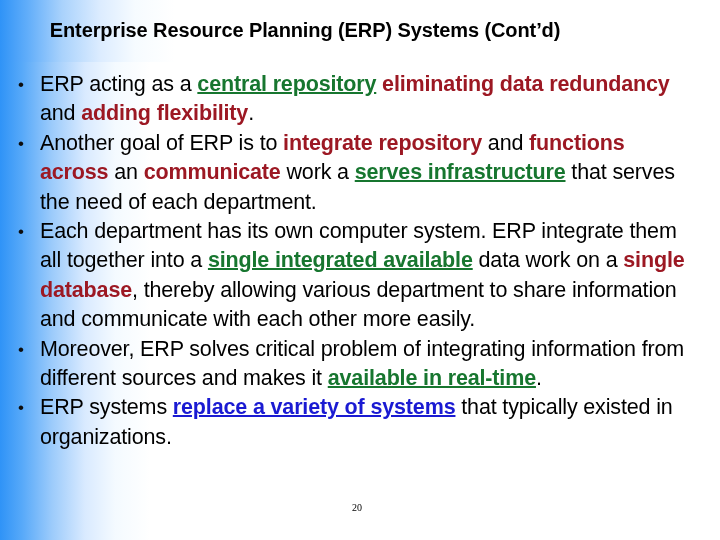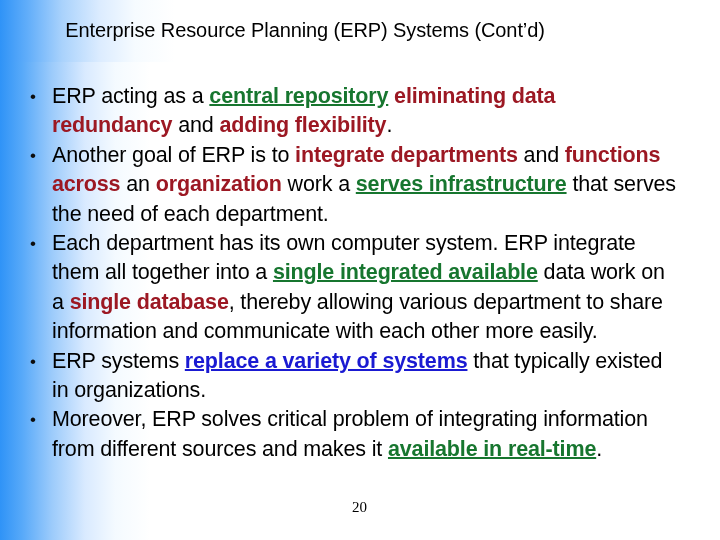--- a/index.html
+++ b/index.html
@@ -48,39 +48,39 @@
   }
   .title-text {
     position: absolute;
     left: 0;
     top: 18px;
     width: 596px;
     text-align: center;
     padding-left: 14px;
     box-sizing: border-box;
     font-size: 20px;
-    font-weight: normal;
+    font-weight: bold;
     color: #000000;
     letter-spacing: -0.1px;
     line-height: 24px;
     white-space: nowrap;
   }
 
   
   .body-area {
     position: absolute;
     left: 0;
     top: 66px;
     width: 720px;
     height: 474px;
   }
 
   ul.bullets {
     list-style: none;
-    margin: 16px;
+    margin: 4px;
     padding: 0 26px 0 12px;
   }
   ul.bullets > li {
     position: relative;
     padding-left: 24px;
     margin: 0 0 0 0;
     font-size: 21.5px;
     line-height: 29.4px;
     color: #000000;
     letter-spacing: -0.15px;
@@ -109,39 +109,39 @@
     color: #1a1ad2;
     font-weight: bold;
     text-decoration: underline;
     text-underline-offset: 1px;
   }
 
   .page-number {
     position: absolute;
     left: 352px;
     top: 502px;
-    font-size: 15px;
+    font-size: 10px;
     line-height: 11px;
     color: #000000;
     font-family: "Liberation Serif", serif;
   }
 </style>
 </head>
 <body>
 
 <div class="slide">
 
   <div class="title-band"></div>
   <div class="title-text">Enterprise Resource Planning (ERP) Systems (Cont’d)</div>
 
   <div class="body-area">
     <ul class="bullets" id="bullet-list">
         <li><span>ERP acting as a </span><span class="t-green">central repository</span><span> </span><span class="t-red">eliminating data redundancy</span><span> and </span><span class="t-red">adding flexibility</span><span>.</span></li>
-        <li><span>Another goal of ERP is to </span><span class="t-red">integrate departments</span><span> and </span><span class="t-red">functions across</span><span> an </span><span class="t-red">organization</span><span> work a </span><span class="t-green">serves infrastructure</span><span> that serves the need of each department.</span></li>
+        <li><span>Another goal of ERP is to </span><span class="t-red">integrate repository</span><span> and </span><span class="t-red">functions across</span><span> an </span><span class="t-red">communicate</span><span> work a </span><span class="t-green">serves infrastructure</span><span> that serves the need of each department.</span></li>
         <li><span>Each department has its own computer system. ERP integrate them all together into a </span><span class="t-green">single integrated available</span><span> data work on a </span><span class="t-red">single database</span><span>, thereby allowing various department to share information and communicate with each other more easily.</span></li>
+        <li><span>Moreover, ERP solves critical problem of integrating information from different sources and makes it </span><span class="t-green">available in real-time</span><span>.</span></li>
         <li><span>ERP systems </span><span class="t-blue">replace a variety of systems</span><span> that typically existed in organizations.</span></li>
-        <li><span>Moreover, ERP solves critical problem of integrating information from different sources and makes it </span><span class="t-green">available in real-time</span><span>.</span></li>
       </ul>
   </div>
 
   <div class="page-number">20</div>
 
 </div>
 
 </body></html>

